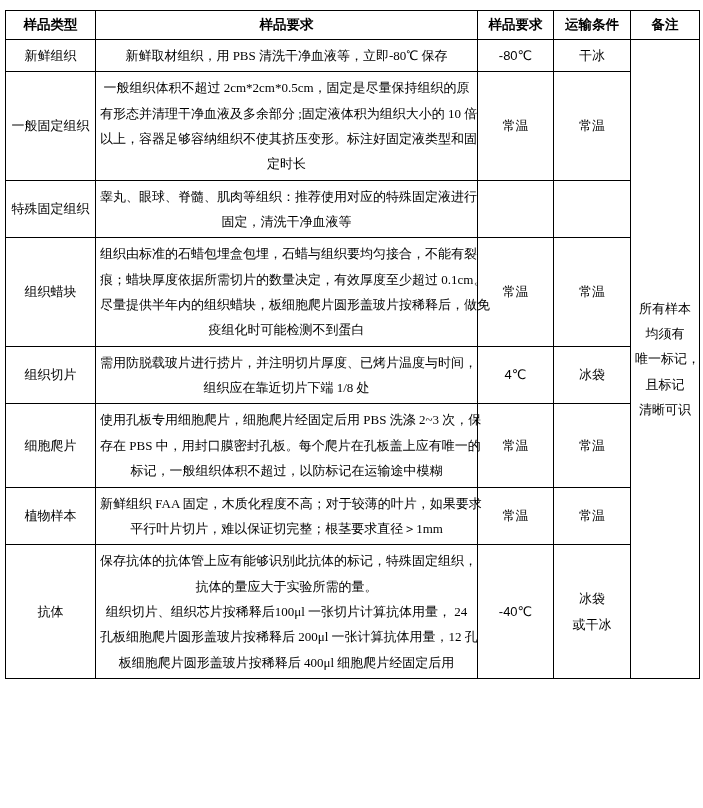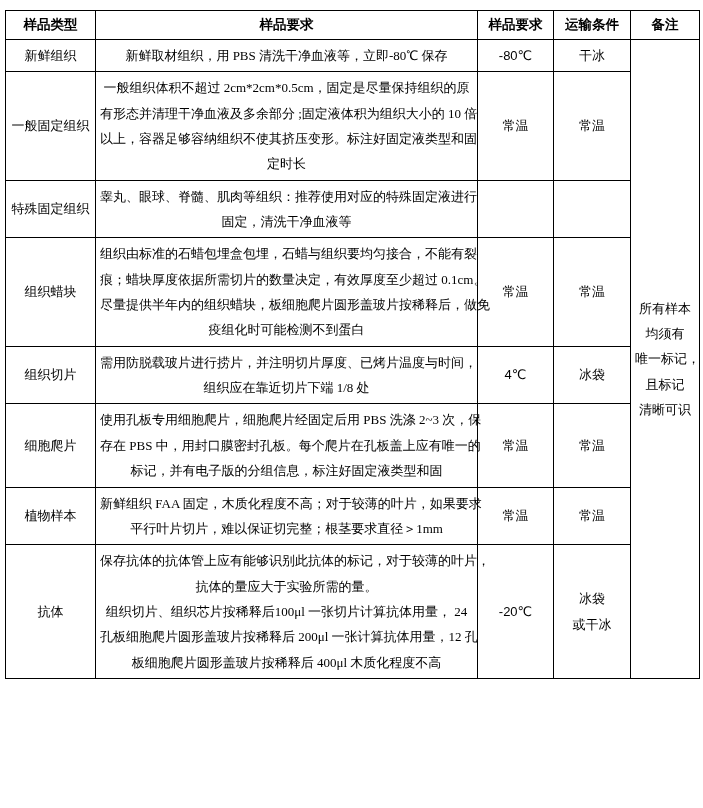--- a/index.html
+++ b/index.html
@@ -183,21 +183,21 @@
         <td class="cond-cell">
           <span class="line">冰袋</span>
         </td>
       </tr>
 
       <tr>
         <td class="type-cell">细胞爬片</td>
         <td class="req-cell">
           <span class="line">使用孔板专用细胞爬片，细胞爬片经固定后用 PBS 洗涤 2~3 次，保</span>
           <span class="line">存在 PBS 中，用封口膜密封孔板。每个爬片在孔板盖上应有唯一的</span>
-          <span class="line">标记，并有电子版的分组信息，标注好固定液类型和固</span>
+          <span class="line">标记，一般组织体积不超过，以防标记在运输途中模糊</span>
         </td>
         <td class="cond-cell">
           <span class="line">常温</span>
         </td>
         <td class="cond-cell">
           <span class="line">常温</span>
         </td>
       </tr>
 
       <tr>
@@ -210,28 +210,28 @@
           <span class="line">常温</span>
         </td>
         <td class="cond-cell">
           <span class="line">常温</span>
         </td>
       </tr>
 
       <tr>
         <td class="type-cell">抗体</td>
         <td class="req-cell">
-          <span class="line">保存抗体的抗体管上应有能够识别此抗体的标记，对于较薄的叶片，</span>
+          <span class="line">保存抗体的抗体管上应有能够识别此抗体的标记，特殊固定组织，</span>
           <span class="line">抗体的量应大于实验所需的量。</span>
           <span class="line">组织切片、组织芯片按稀释后100μl 一张切片计算抗体用量， 24</span>
           <span class="line">孔板细胞爬片圆形盖玻片按稀释后 200μl 一张计算抗体用量，12 孔</span>
-          <span class="line">板细胞爬片圆形盖玻片按稀释后 400μl 木质化程度不高</span>
-        </td>
-        <td class="cond-cell">
-          <span class="line">-20℃</span>
+          <span class="line">板细胞爬片圆形盖玻片按稀释后 400μl 细胞爬片经固定后用</span>
+        </td>
+        <td class="cond-cell">
+          <span class="line">-40℃</span>
         </td>
         <td class="cond-cell">
           <span class="line">冰袋</span>
           <span class="line">或干冰</span>
         </td>
       </tr>
 
     </tbody>
   </table>
 </div>

